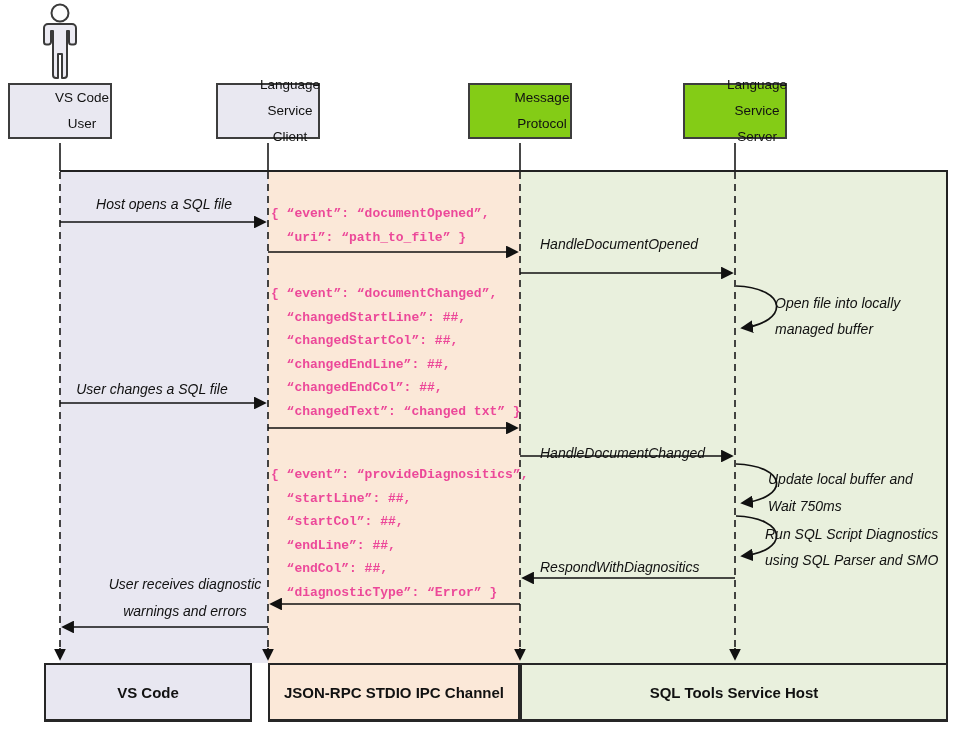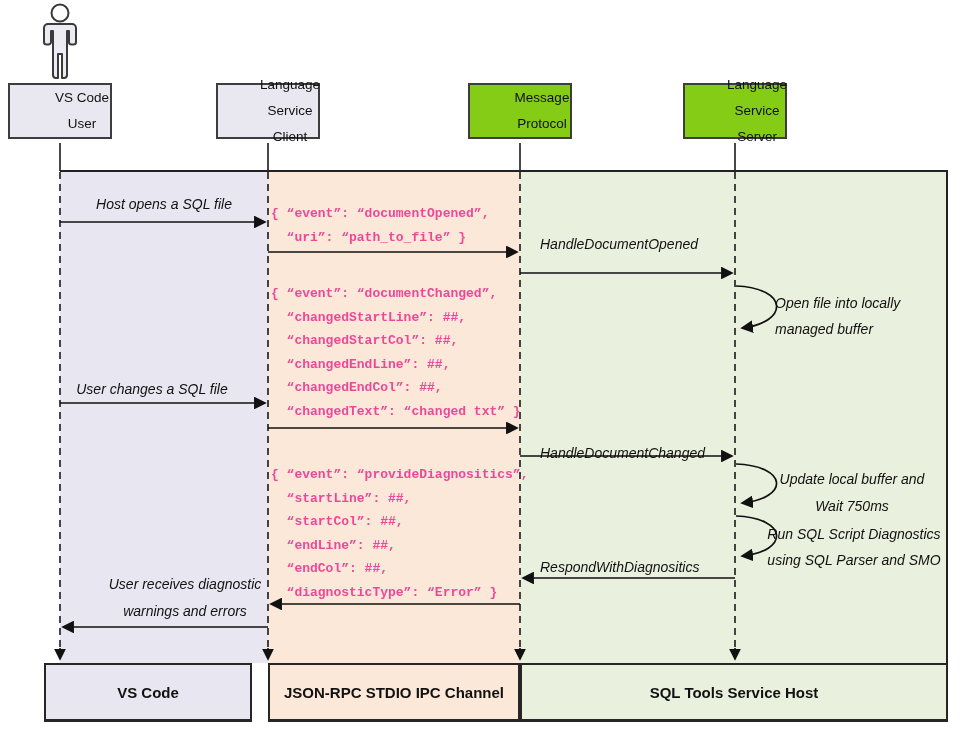--- a/index.html
+++ b/index.html
@@ -31,21 +31,21 @@
   
   .msg{
     position:absolute;font-style:italic;font-size:14px;line-height:18px;
     white-space:nowrap;
   }
   .msg-center{text-align:center;white-space:pre-line;}
   .note{
     position:absolute;font-style:italic;font-size:14px;line-height:27px;
     white-space:pre-line;
   }
-  .note-center{text-align:center;}
+  .note-center{text-align:left;}
   
   .payload{
     position:absolute;font-family:"Liberation Mono","DejaVu Sans Mono",monospace;
     font-weight:bold;font-size:13px;line-height:23.5px;white-space:pre;color:#ec4899;
   }
   .payload-first{line-height:24px;}
   svg.overlay{position:absolute;left:0;top:0;pointer-events:none;}
 </style>
 </head>
 <body>

